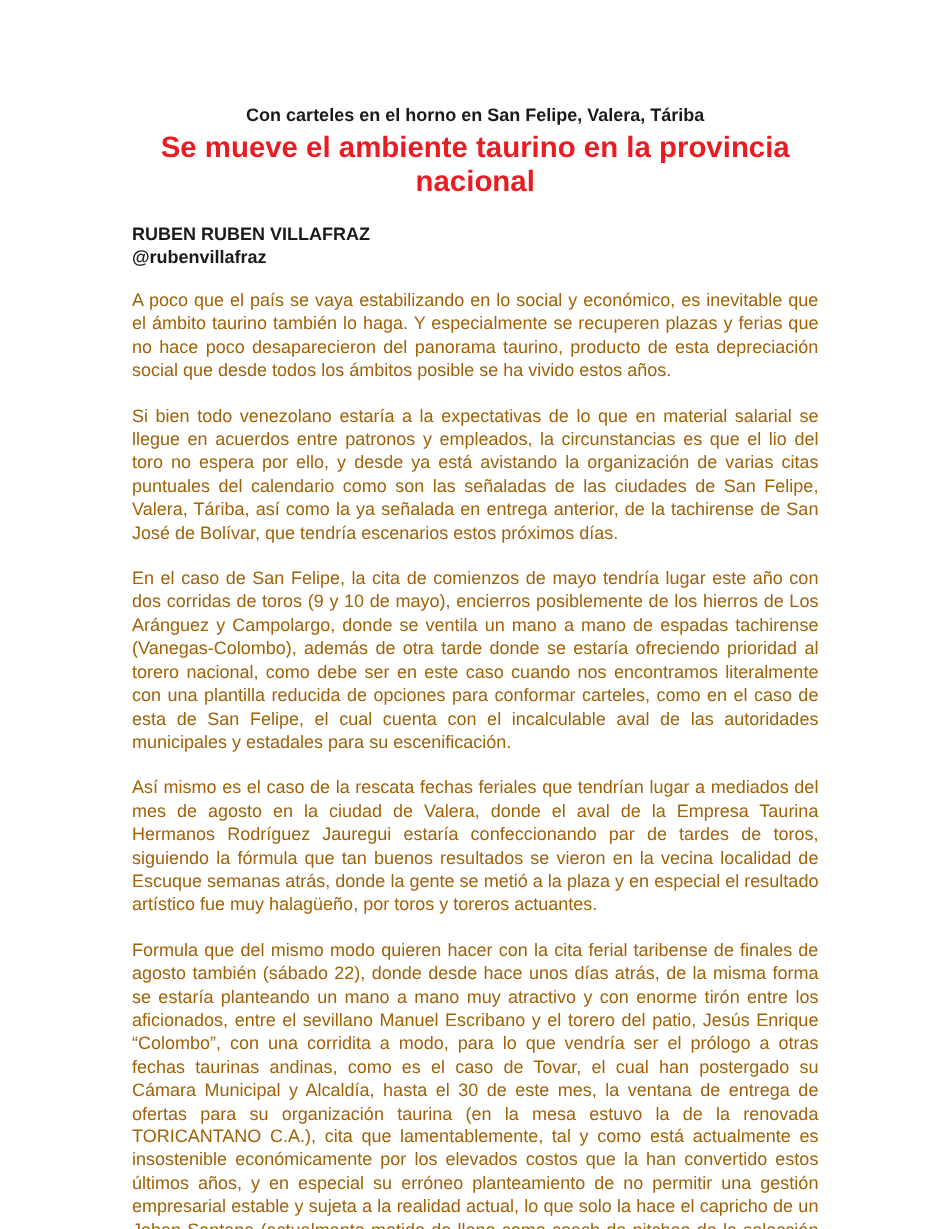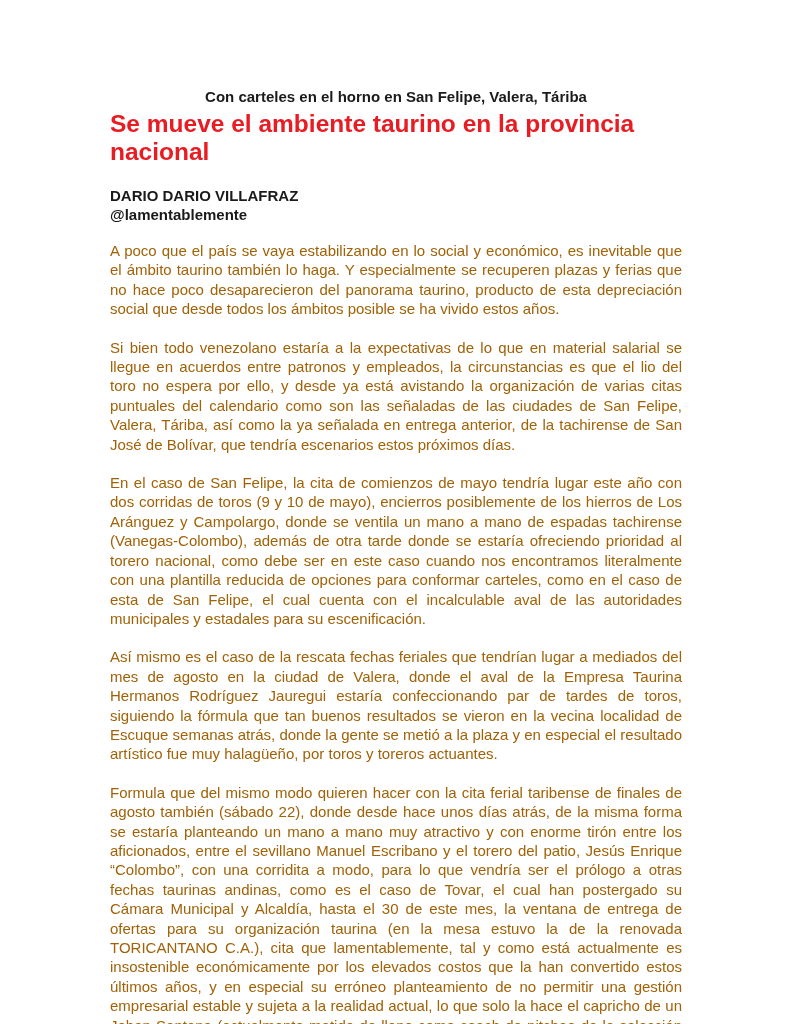--- a/index.html
+++ b/index.html
@@ -21,21 +21,21 @@
   }
   .kicker {
     text-align: center;
     font-weight: bold;
     font-size: 15px;
     line-height: 19px;
     color: #1a1a1a;
     margin: 0 0 4px 0;
   }
   .article-title {
-    text-align: left;
+    text-align: center;
     font-weight: bold;
     font-size: 24.5px;
     line-height: 28px;
     color: var(--title-red, #e81c22);
     margin: 0 0 20px 0;
   }
   .byline {
     font-weight: bold;
     font-size: 15px;
     line-height: 19px;
@@ -52,22 +52,22 @@
 </head>
 <body>
 
 <div class="page">
 
   <div class="kicker">Con carteles en el horno en San Felipe, Valera, Táriba</div>
 
   <h1 class="article-title">Se mueve el ambiente taurino en la provincia nacional</h1>
 
   <div class="byline">
-    <div>DARIO DARIO VILLAFRAZ</div>
-    <div>@lamentablemente</div>
+    <div>RUBEN RUBEN VILLAFRAZ</div>
+    <div>@rubenvillafraz</div>
   </div>
 
   <div class="body-text">
     <p>A poco que el país se vaya estabilizando en lo social y económico, es inevitable que el ámbito taurino también lo haga. Y especialmente se recuperen plazas y ferias que no hace poco desaparecieron del panorama taurino, producto de esta depreciación social que desde todos los ámbitos posible se ha vivido estos años.</p>
     <p>Si bien todo venezolano estaría a la expectativas de lo que en material salarial se llegue en acuerdos entre patronos y empleados, la circunstancias es que el lio del toro no espera por ello, y desde ya está avistando la organización de varias citas puntuales del calendario como son las señaladas de las ciudades de San Felipe, Valera, Táriba, así como la ya señalada en entrega anterior, de la tachirense de San José de Bolívar, que tendría escenarios estos próximos días.</p>
     <p>En el caso de San Felipe, la cita de comienzos de mayo tendría lugar este año con dos corridas de toros (9 y 10 de mayo), encierros posiblemente de los hierros de Los Aránguez y Campolargo, donde se ventila un mano a mano de espadas tachirense (Vanegas-Colombo), además de otra tarde donde se estaría ofreciendo prioridad al torero nacional, como debe ser en este caso cuando nos encontramos literalmente con una plantilla reducida de opciones para conformar carteles, como en el caso de esta de San Felipe, el cual cuenta con el incalculable aval de las autoridades municipales y estadales para su escenificación.</p>
     <p>Así mismo es el caso de la rescata fechas feriales que tendrían lugar a mediados del mes de agosto en la ciudad de Valera, donde el aval de la Empresa Taurina Hermanos Rodríguez Jauregui estaría confeccionando par de tardes de toros, siguiendo la fórmula que tan buenos resultados se vieron en la vecina localidad de Escuque semanas atrás, donde la gente se metió a la plaza y en especial el resultado artístico fue muy halagüeño, por toros y toreros actuantes.</p>
     <p>Formula que del mismo modo quieren hacer con la cita ferial taribense de finales de agosto también (sábado 22), donde desde hace unos días atrás, de la misma forma se estaría planteando un mano a mano muy atractivo y con enorme tirón entre los aficionados, entre el sevillano Manuel Escribano y el torero del patio, Jesús Enrique “Colombo”, con una corridita a modo, para lo que vendría ser el prólogo a otras fechas taurinas andinas, como es el caso de Tovar, el cual han postergado su Cámara Municipal y Alcaldía, hasta el 30 de este mes, la ventana de entrega de ofertas para su organización taurina (en la mesa estuvo la de la renovada TORICANTANO C.A.), cita que lamentablemente, tal y como está actualmente es insostenible económicamente por los elevados costos que la han convertido estos últimos años, y en especial su erróneo planteamiento de no permitir una gestión empresarial estable y sujeta a la realidad actual, lo que solo la hace el capricho de un Johan Santana (actualmente metido de lleno como coach de pitcheo de la selección nacional de beisbol en el Clásico Mundial) totalmente cegado a los designios de terceros.</p>
   </div>
 

